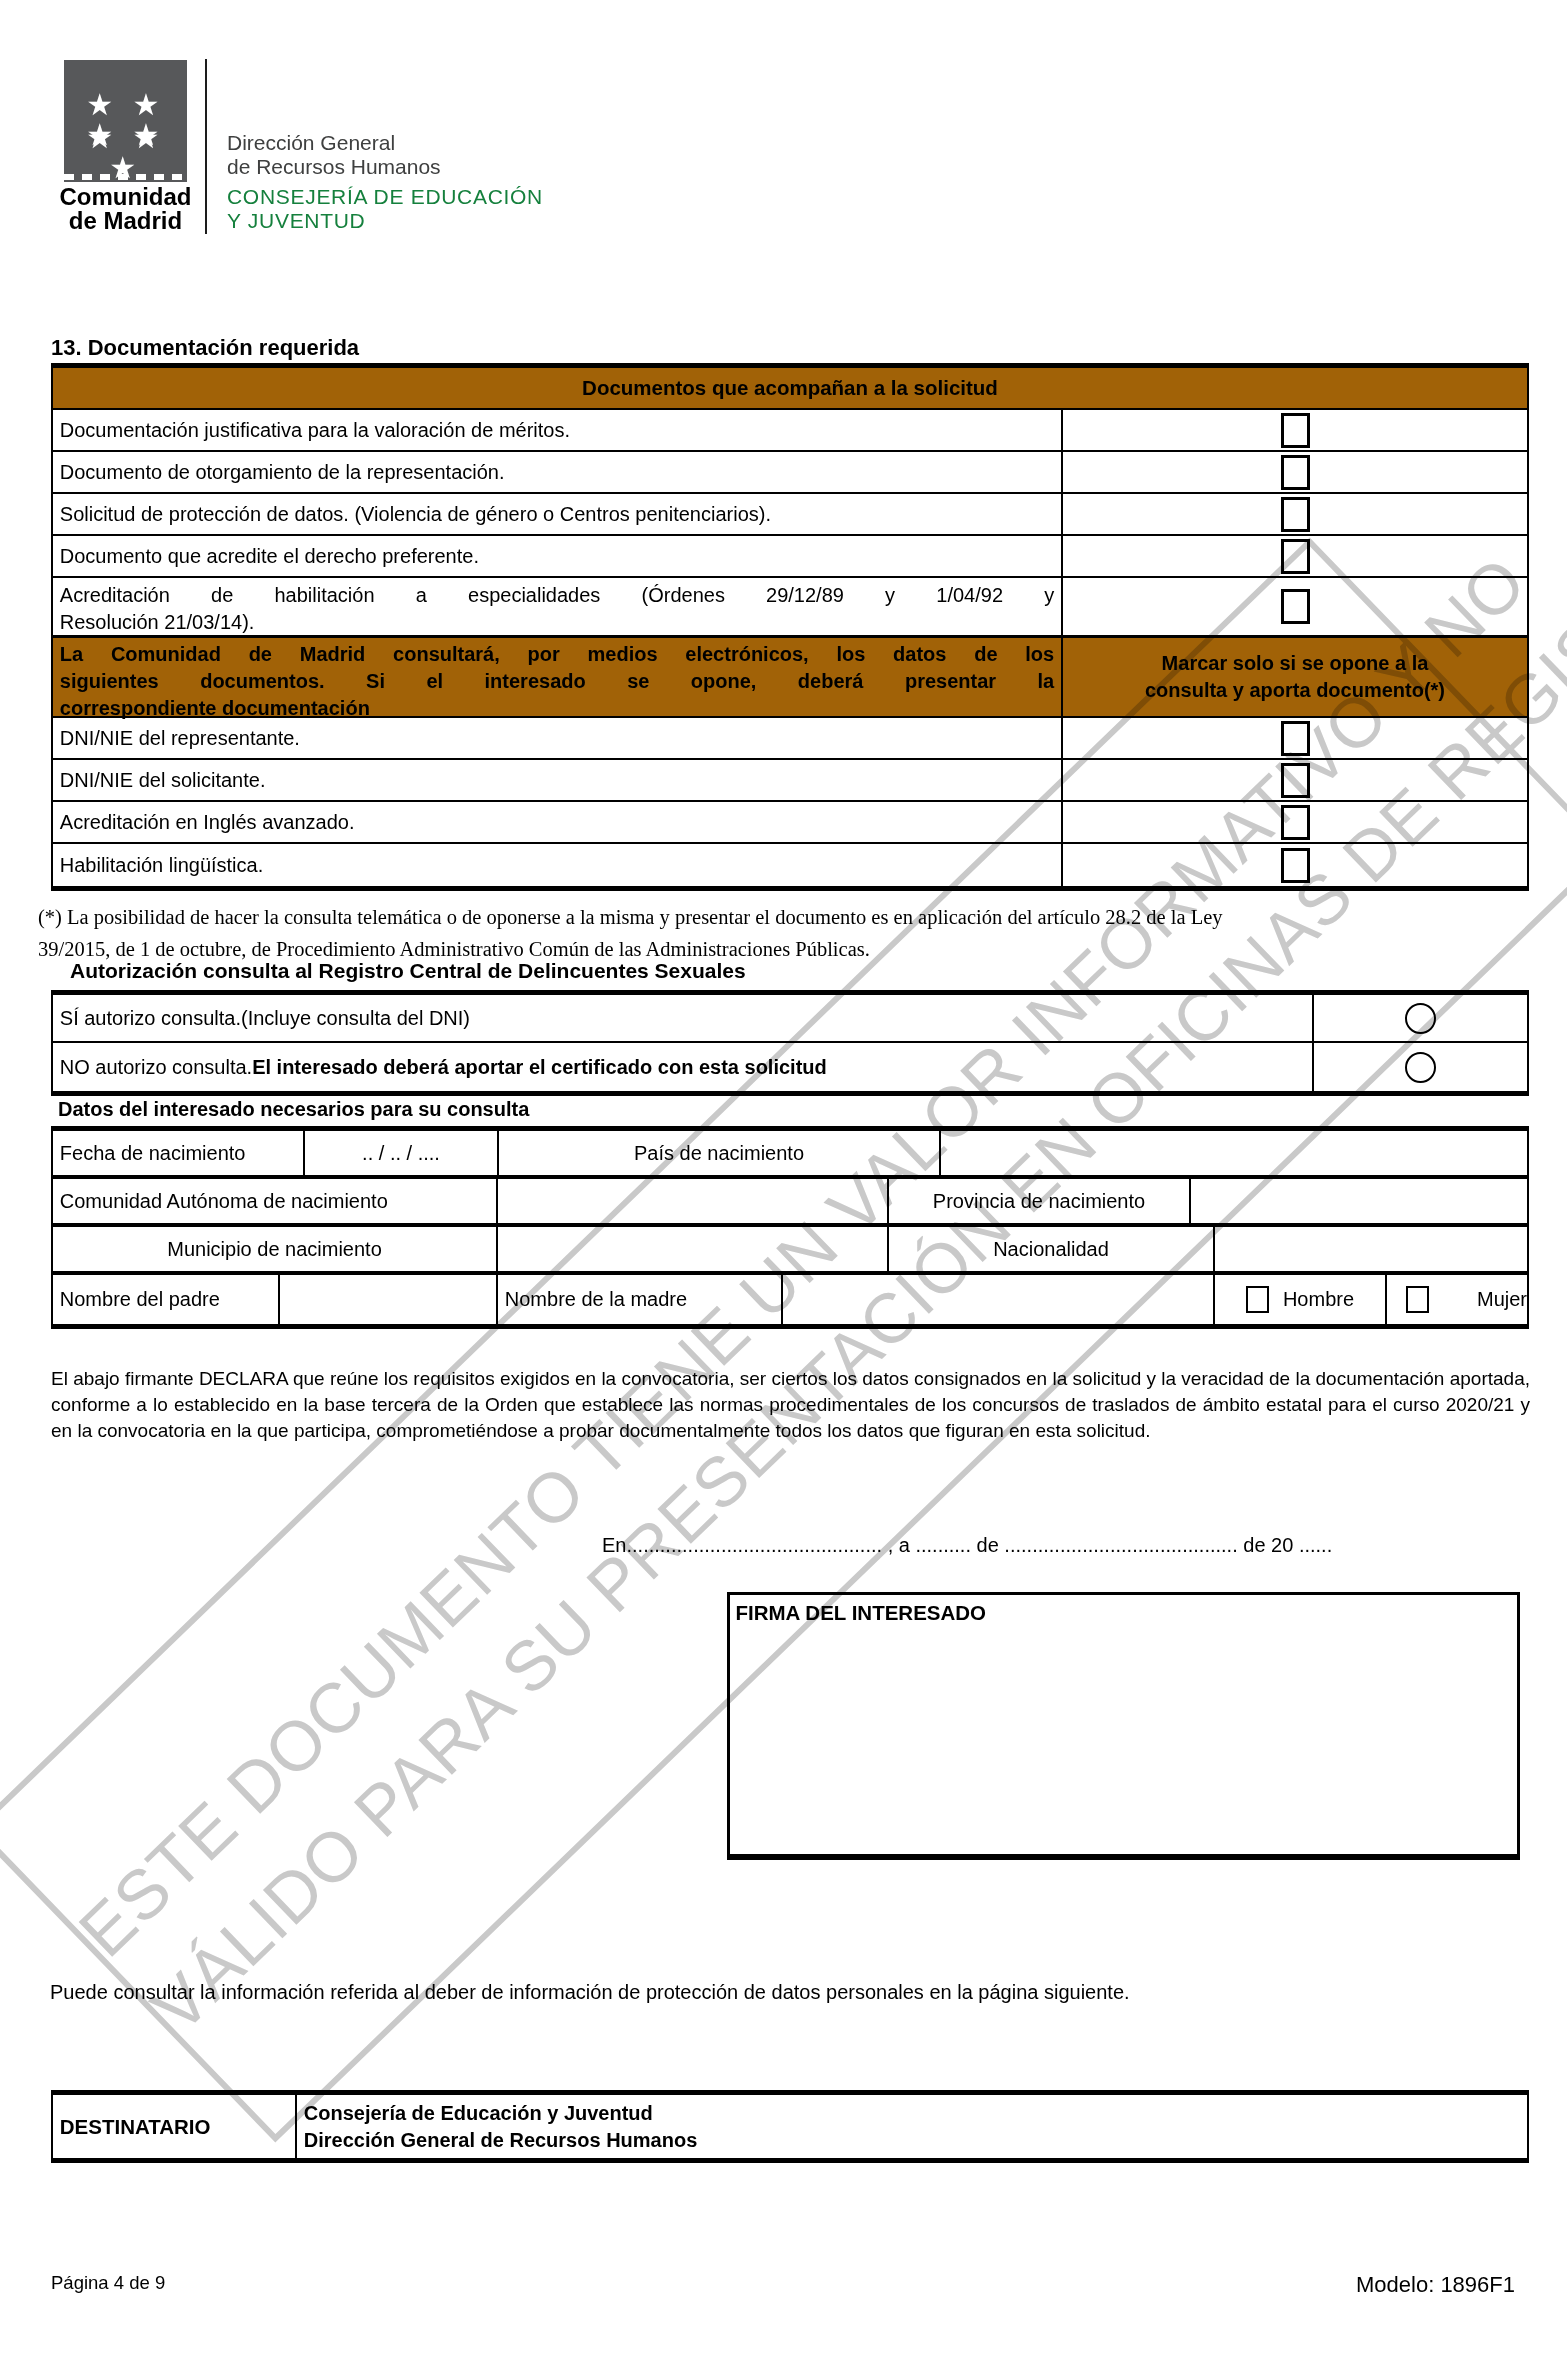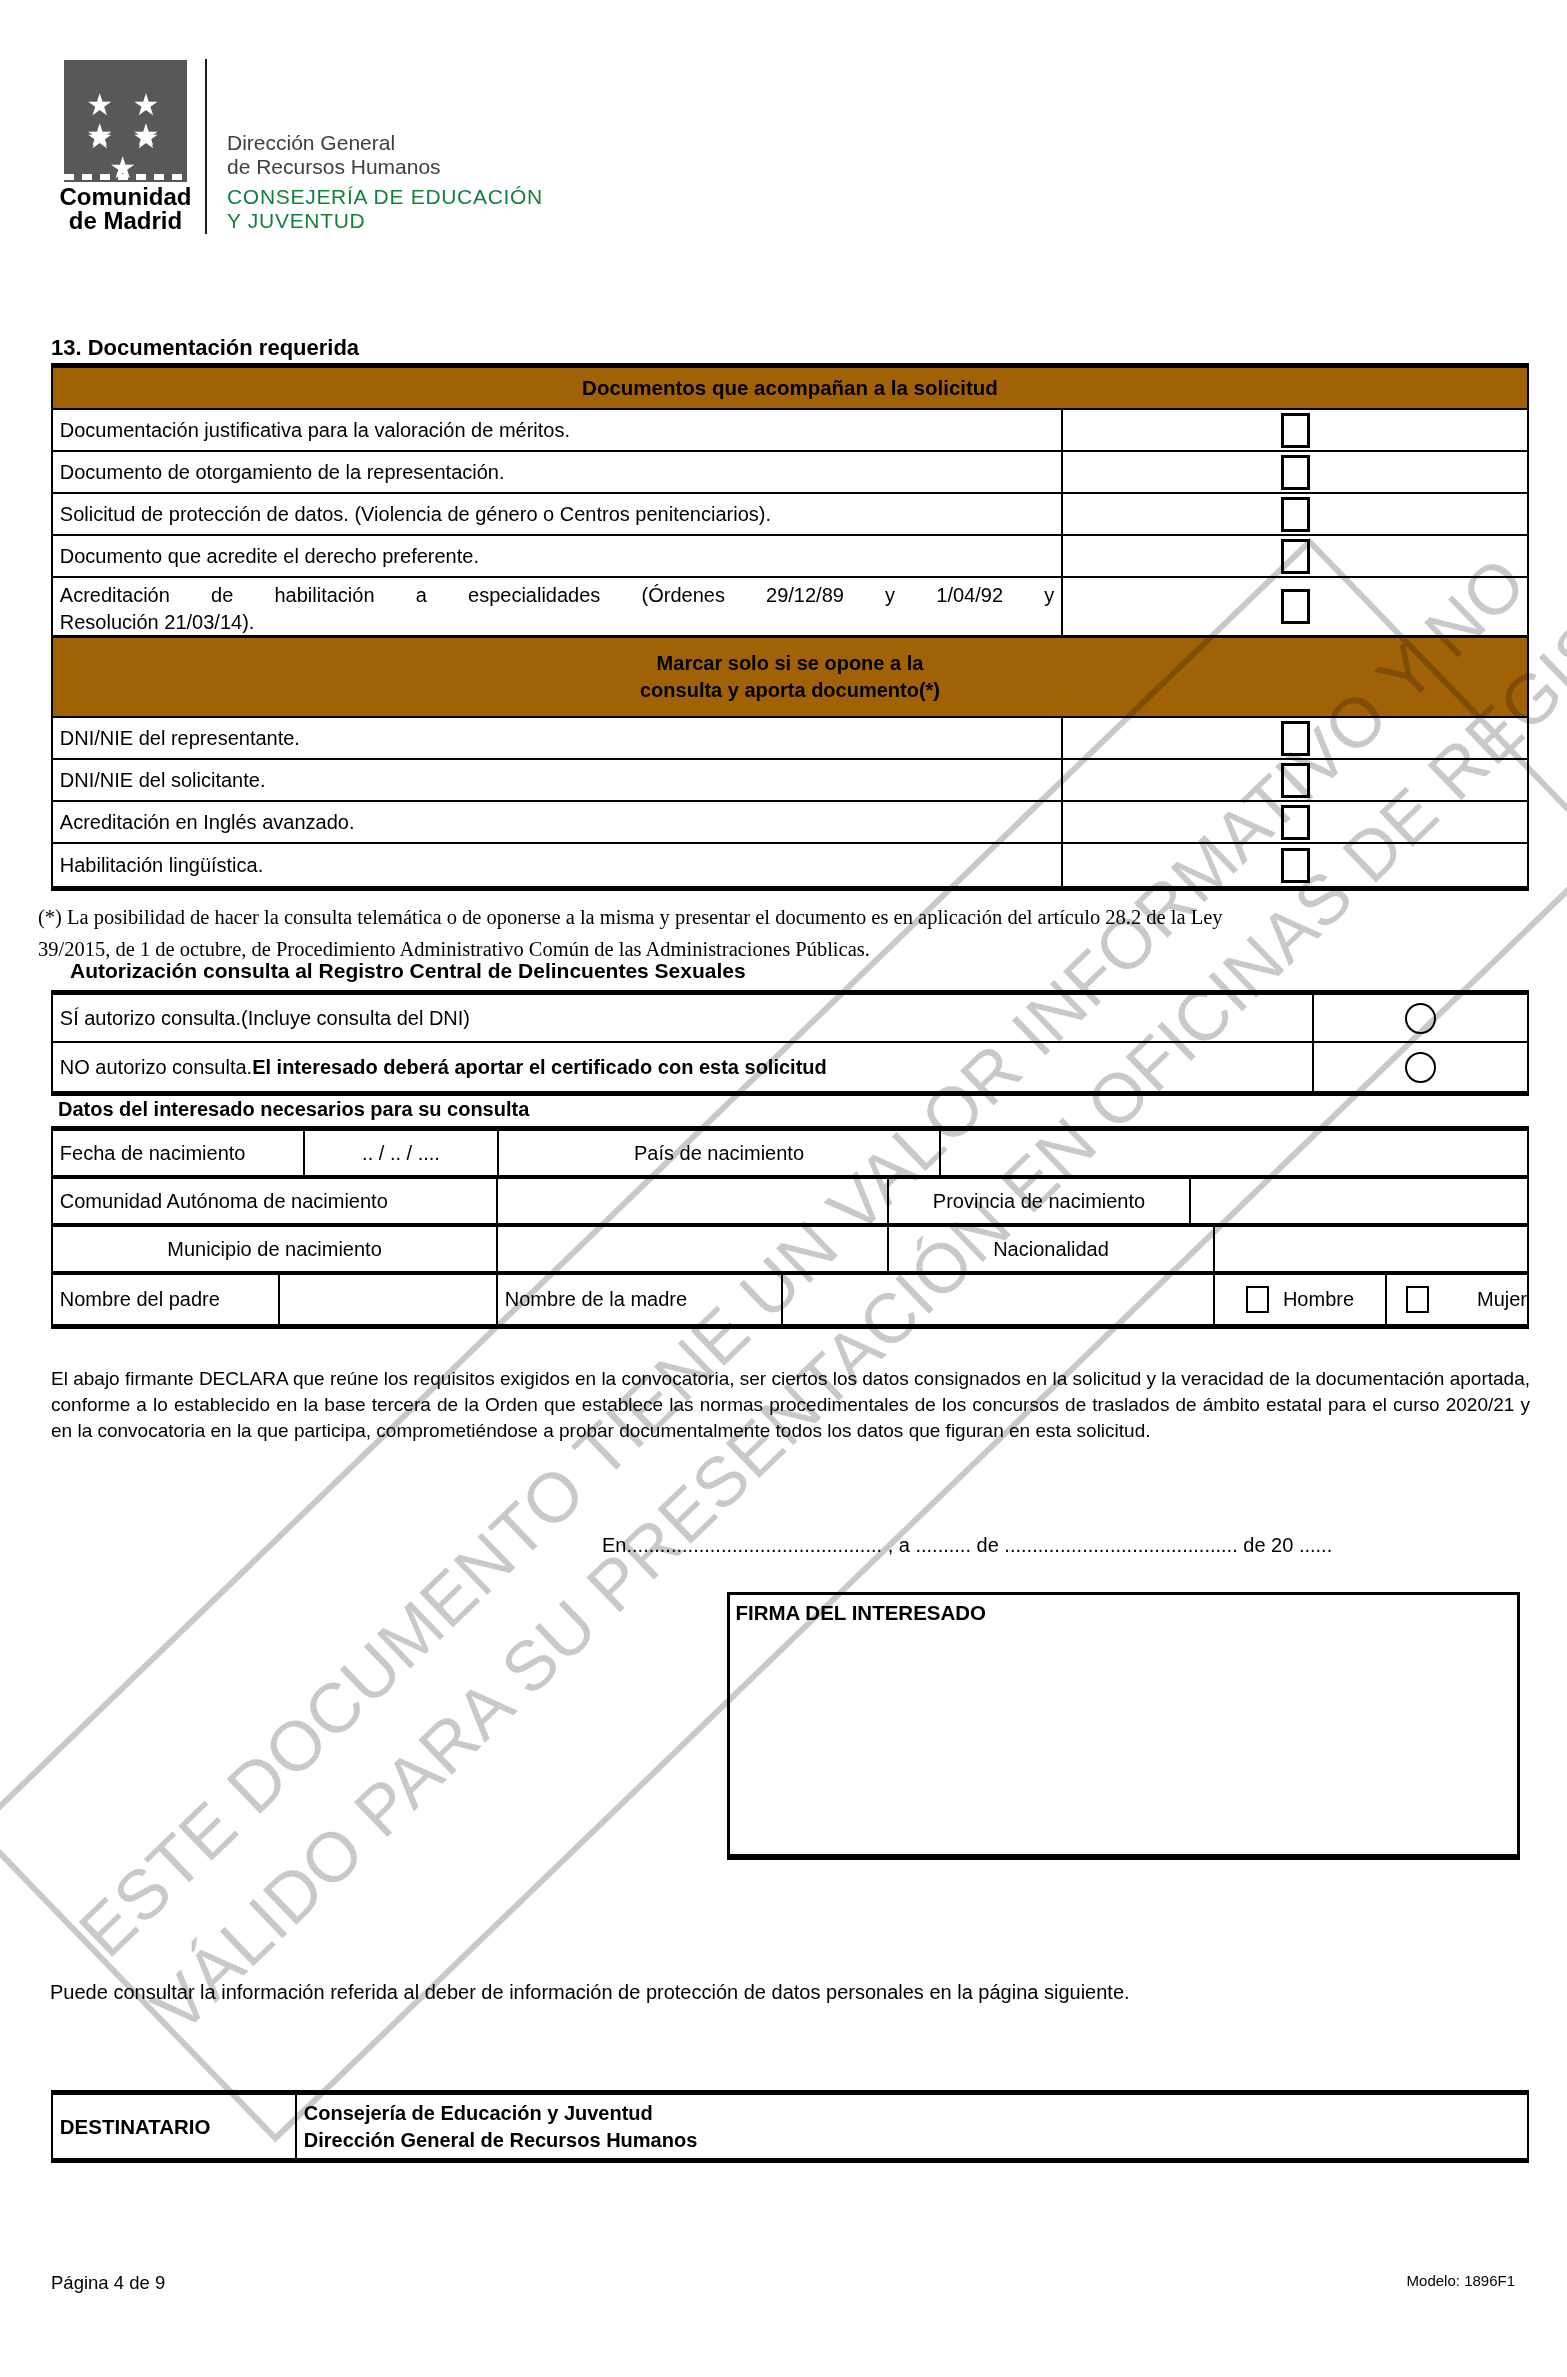--- a/index.html
+++ b/index.html
@@ -98,20 +98,25 @@
       <div class="lbl multi" style="width:1010px;">
         <div class="jline">Acreditación de habilitación a especialidades (Órdenes 29/12/89 y 1/04/92 y</div>
         <div>Resolución 21/03/14).</div>
       </div>
       <div class="chkcell">
           <span class="cbx"></span>
         </div>
     </div>
 
     <div class="row grayrow" style="height:81px;border-top:1.4px solid #000;">
+      <div class="lbl multi h-bold" style="width:1010px;padding-top:2.7px;">
+        <div class="jline">La Comunidad de Madrid consultará, por medios electrónicos, los datos de los</div>
+        <div class="jline">siguientes documentos. Si el interesado se opone, deberá presentar la</div>
+        <div>correspondiente documentación</div>
+      </div>
       <div class="chkcell" style="flex-direction:column;">
         <div class="h-bold" style="font-size:20px;line-height:27px;">Marcar solo si se opone a la</div>
         <div class="h-bold" style="font-size:20px;line-height:27px;">consulta y aporta documento(*)</div>
       </div>
     </div>
 
     <div class="row" style="height:42px;">
       <div class="lbl" style="width:1010px;">DNI/NIE del representante.</div>
       <div class="chkcell">
           <span class="cbx"></span>
@@ -217,21 +222,21 @@
     <div class="row last" style="height:63px;">
       <div class="lbl h-bold" style="width:244px;font-size:20.5px;">DESTINATARIO</div>
       <div style="flex:1;display:flex;flex-direction:column;justify-content:center;padding-left:6.8px;">
         <div class="h-bold" style="font-size:20px;line-height:27px;">Consejería de Educación y Juventud</div>
         <div class="h-bold" style="font-size:20px;line-height:27px;">Dirección General de Recursos Humanos</div>
       </div>
     </div>
   </div>
 
   <div class="abs" style="left:51px;top:2272px;font-size:18.5px;">Página 4 de 9</div>
-  <div class="abs" style="right:53px;top:2272px;font-size:15px;">Modelo: 1896F1</div>
+  <div class="abs" style="right:53px;top:2272px;font-size:22px;">Modelo: 1896F1</div>
 
   <div class="abs" id="watermark">
     <div>ESTE DOCUMENTO TIENE UN VALOR INFORMATIVO Y NO</div>
     <div>VÁLIDO PARA SU PRESENTACIÓN EN OFICINAS DE REGISTRO</div>
   </div>
 
 </div>
 
 
 </body></html>

